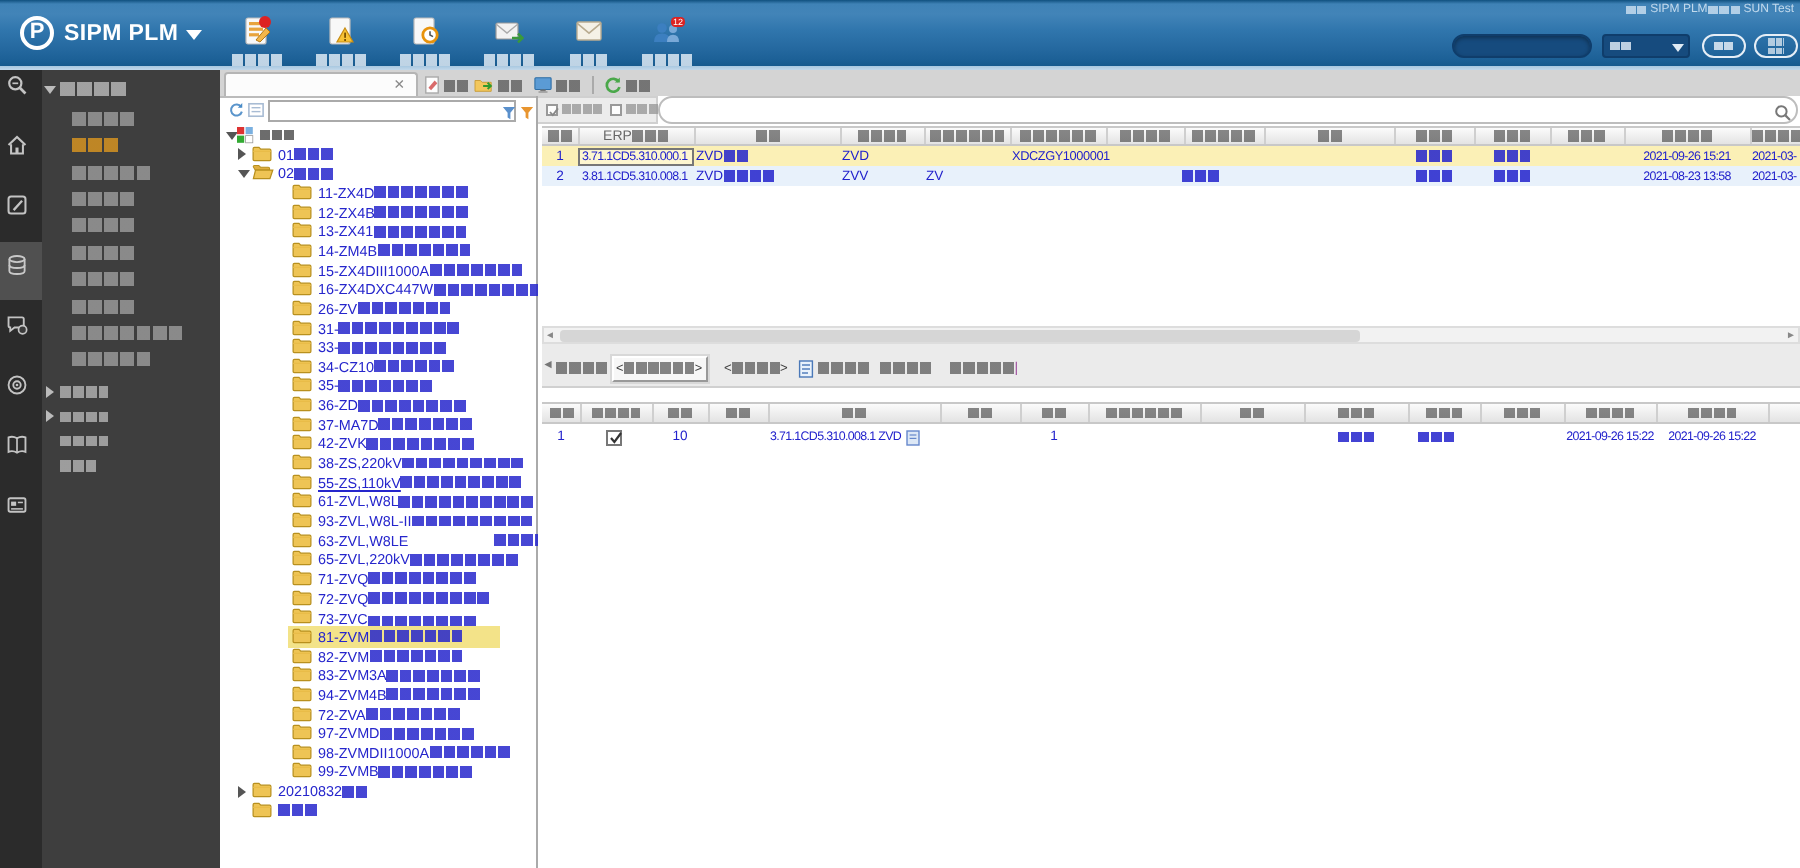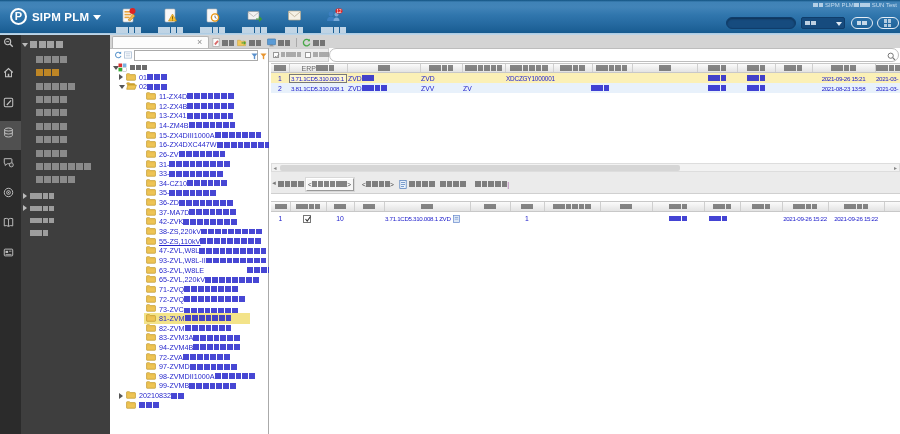--- a/index.html
+++ b/index.html
@@ -457,21 +457,21 @@
     <span>55-ZS,110kV</span>
     <i style="display:inline-block;width:60.6px;height:5.9px;flex:none;background:repeating-linear-gradient(90deg,currentColor 0 5.88px,transparent 5.88px 6.84px);opacity:0.85;"></i>
   </div>
 <div class="abs" style="left:146px;top:246.3500000000001px;">
     <svg width="10" height="8" viewBox="0 0 11 9">
       <path d="M0.5 1.5 Q0.5 0.8 1.2 0.8 L3.8 0.8 L4.8 1.8 L9.8 1.8 Q10.5 1.8 10.5 2.5 L10.5 7.5 Q10.5 8.2 9.8 8.2 L1.2 8.2 Q0.5 8.2 0.5 7.5 Z" fill="#eec455" stroke="#b8901e" stroke-width="0.7"></path>
       <path d="M0.5 3 L10.5 3" stroke="#e8bc48" stroke-width="0.7"></path>
     </svg>
   </div>
 <div style="position:absolute;left:159px;top:245.8500000000001px;height:10px;display:flex;align-items:center;justify-content:flex-start;white-space:nowrap;font-size:7.2px;color:#2626cc;">
-    <span>47-ZVL,W8L</span>
+    <span>61-ZVL,W8L</span>
     <i style="display:inline-block;width:67.4px;height:5.9px;flex:none;background:repeating-linear-gradient(90deg,currentColor 0 5.88px,transparent 5.88px 6.84px);opacity:0.85;"></i>
   </div>
 <div class="abs" style="left:146px;top:256.0000000000001px;">
     <svg width="10" height="8" viewBox="0 0 11 9">
       <path d="M0.5 1.5 Q0.5 0.8 1.2 0.8 L3.8 0.8 L4.8 1.8 L9.8 1.8 Q10.5 1.8 10.5 2.5 L10.5 7.5 Q10.5 8.2 9.8 8.2 L1.2 8.2 Q0.5 8.2 0.5 7.5 Z" fill="#eec455" stroke="#b8901e" stroke-width="0.7"></path>
       <path d="M0.5 3 L10.5 3" stroke="#e8bc48" stroke-width="0.7"></path>
     </svg>
   </div>
 <div style="position:absolute;left:159px;top:255.5000000000001px;height:10px;display:flex;align-items:center;justify-content:flex-start;white-space:nowrap;font-size:7.2px;color:#2626cc;">
     <span>93-ZVL,W8L-II</span>

